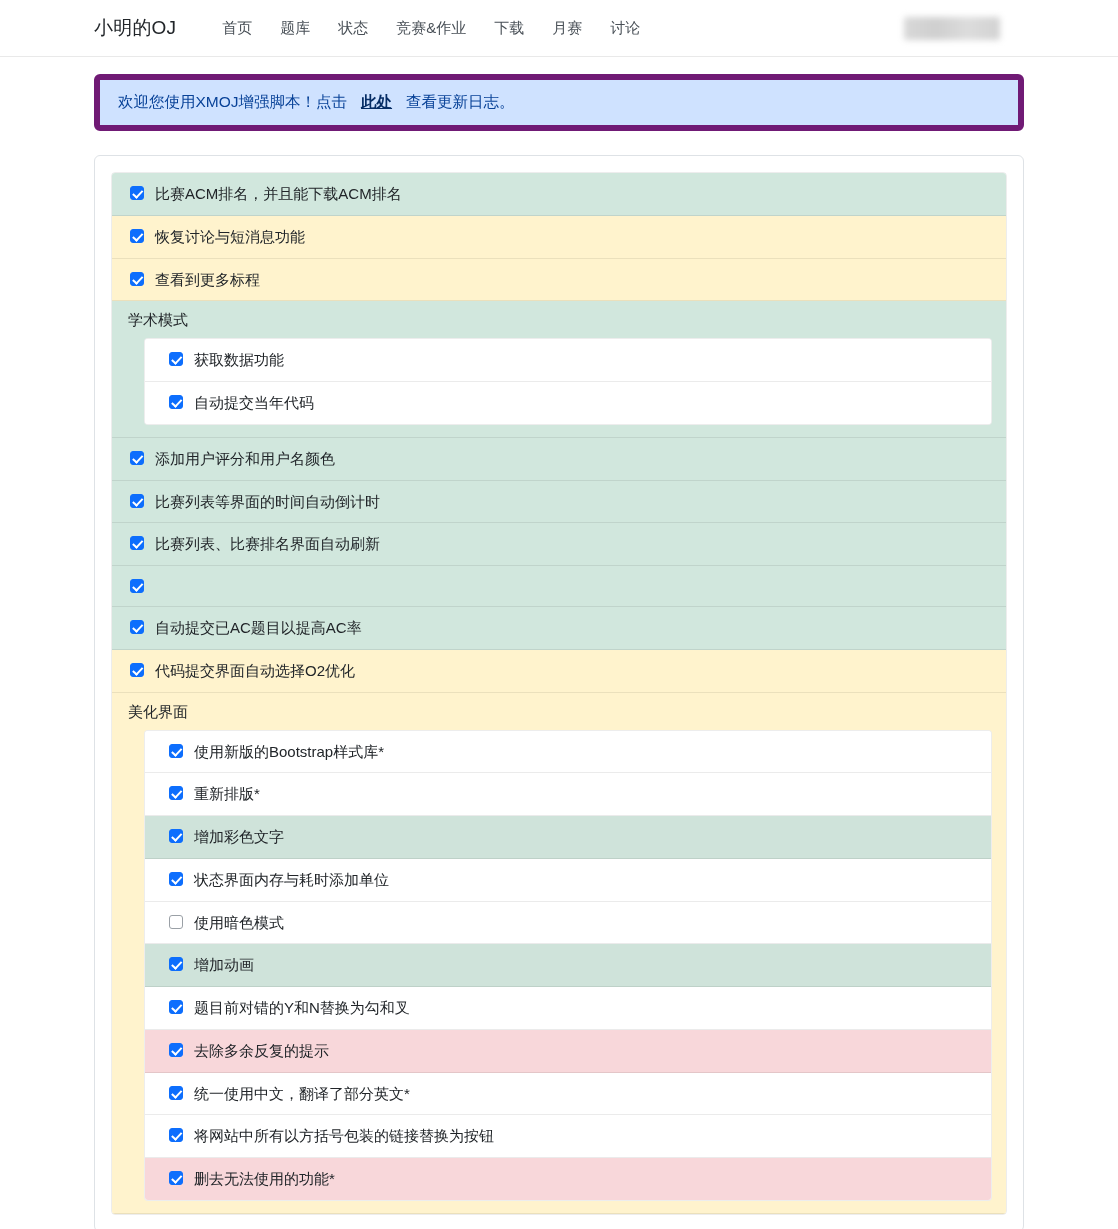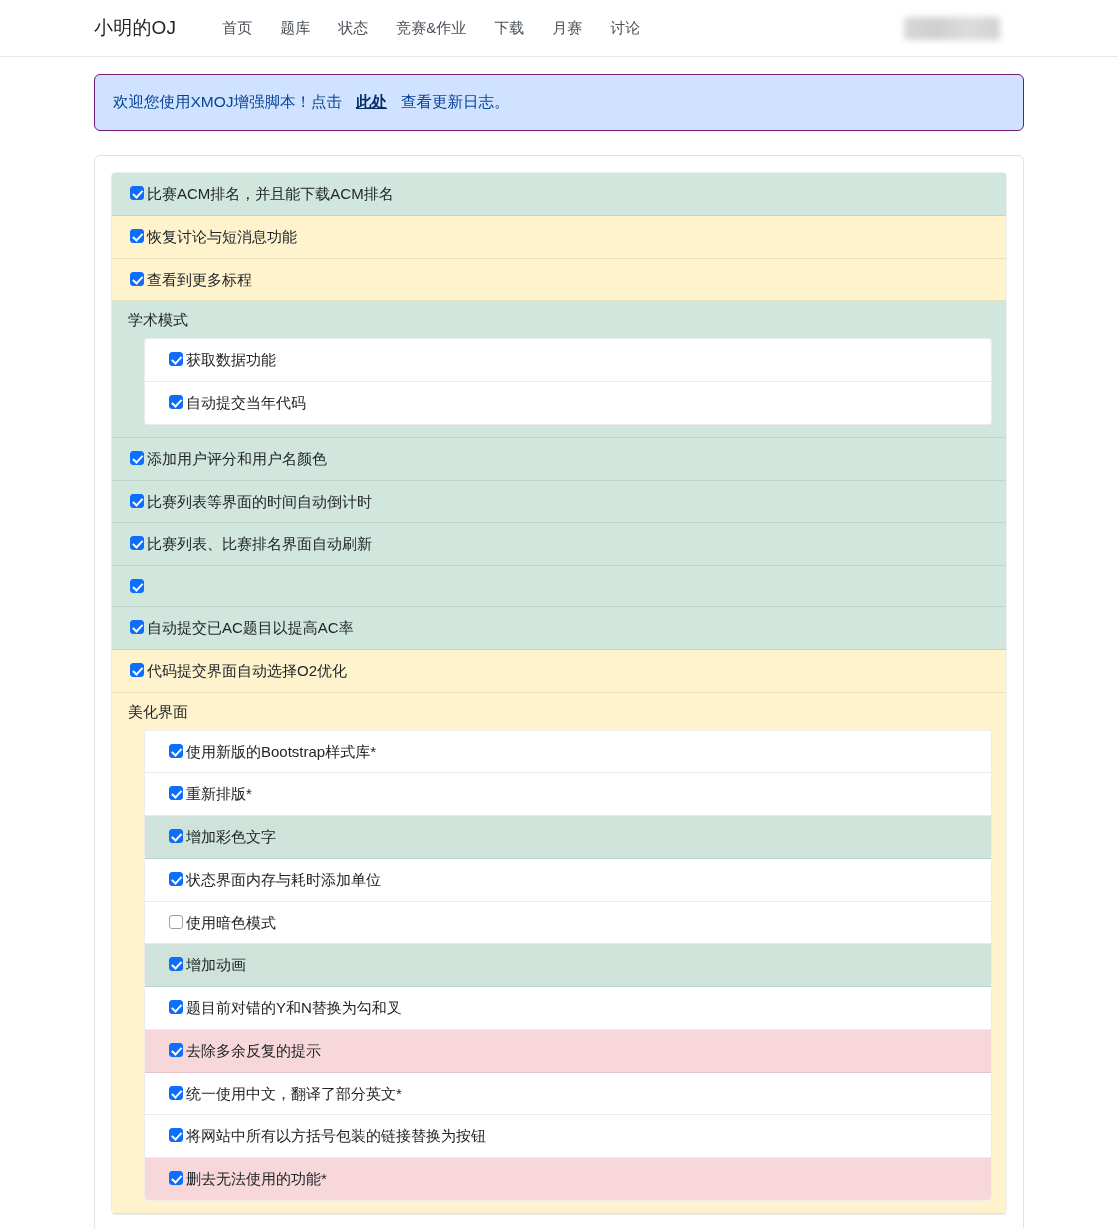--- a/index.html
+++ b/index.html
@@ -56,21 +56,21 @@
   }
 
   
   .content {
     padding: 0 94px;
   }
 
   .alert {
     margin-top: 17px;
     background: #cfe2ff;
-    border: 1px solid #701a75;
+    border: 6px solid #701a75;
     border-radius: 6px;
     color: #084298;
     padding: 16px 18px;
     font-size: 15.5px;
     height: 57px;
     display: flex;
     align-items: center;
   }
   .alert a {
     color: #052c65;
@@ -104,20 +104,21 @@
     border-radius: 4px;
     overflow: hidden;
   }
   .item {
     border-bottom: 1px solid rgba(0,0,0,.08);
     padding: 10px 14px;
     font-size: 15px;
     color: #212529;
     display: flex;
     align-items: flex-start;
+    gap: 8px;
     line-height: 1.45;
     justify-content: space-between;
   }
   .item:last-child { border-bottom: none; }
   .item.green   { background: #d1e7dd; }
   .item.green2  { background: #cfe3da; }
   .item.yellow  { background: #fff3cd; }
   .item.red     { background: #f8d7da; }
   .item.plain   { background: #ffffff; }
 

